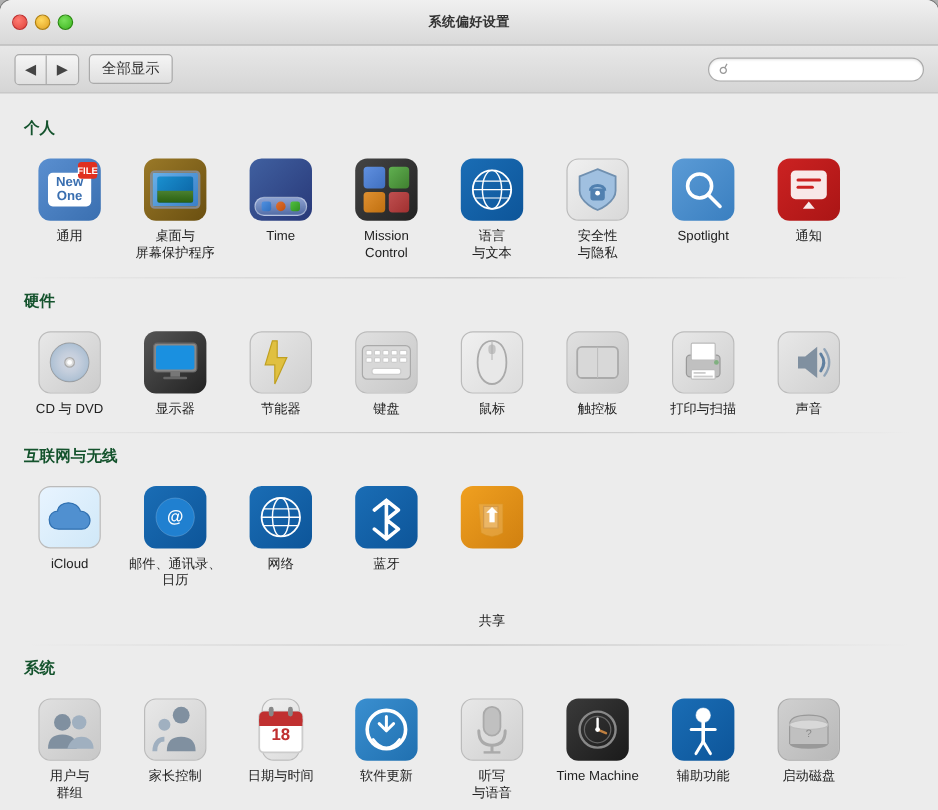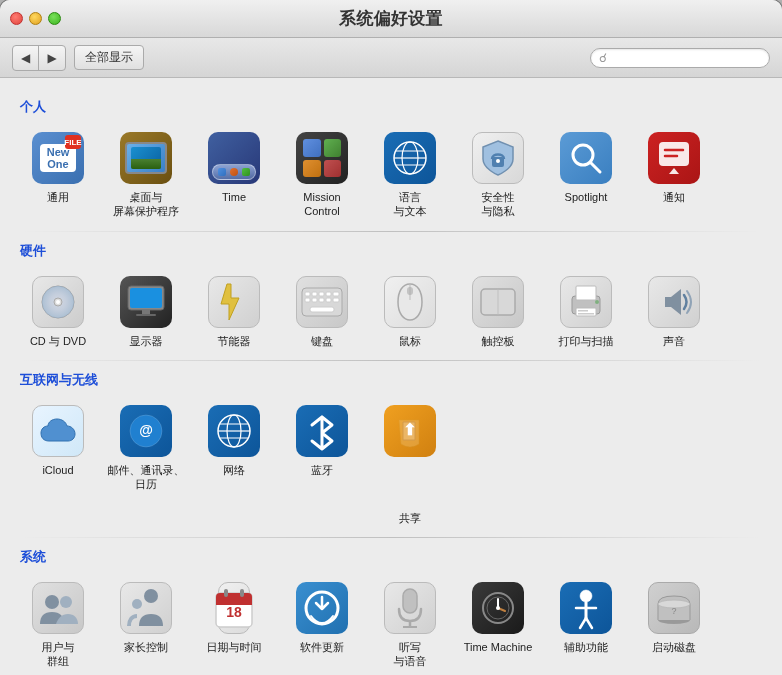--- a/index.html
+++ b/index.html
@@ -45,21 +45,21 @@
       cursor: pointer;
     }
     .tl-close { background: radial-gradient(circle at 40% 35%, #ff7b72, #e0443c); border: 1px solid #c03030; }
     .tl-min   { background: radial-gradient(circle at 40% 35%, #ffd85e, #e0a020); border: 1px solid #b08010; }
     .tl-max   { background: radial-gradient(circle at 40% 35%, #78e05a, #3db520); border: 1px solid #2a8a10; }
 
     .title-text {
       position: absolute;
       left: 50%;
       transform: translateX(-50%);
-      font-size: 17px;
+      font-size: 11px;
       color: #333;
       font-weight: 600;
       letter-spacing: 0.3px;
     }
 
     
     .toolbar {
       background: linear-gradient(to bottom, #e8e8e8, #d5d5d5);
       height: 40px;
       display: flex;
@@ -133,21 +133,21 @@
 
     
     .content {
       padding: 10px 14px 14px 14px;
       background: #ececec;
     }
 
     .section-label {
       font-size: 13px;
       font-weight: 600;
-      color: #1d4ed8;
+      color: #14532d;
       margin: 10px 0 6px 6px;
     }
 
     .icons-grid {
       display: flex;
       flex-wrap: wrap;
       gap: 0px;
       padding: 2px 0;
     }
 

